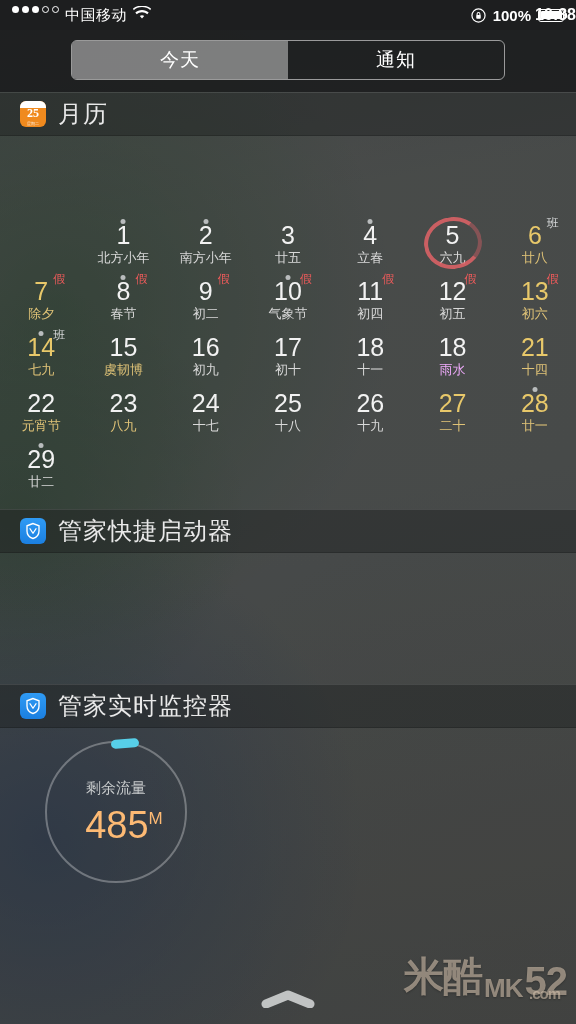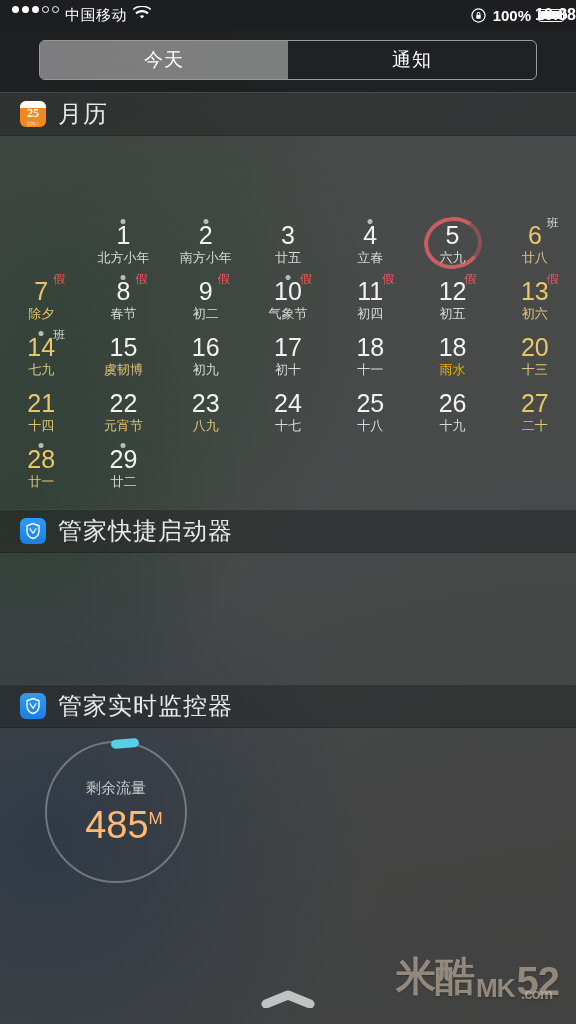--- a/index.html
+++ b/index.html
@@ -39,21 +39,21 @@
   .carrier{ font-size:15px; letter-spacing:.5px; }
   .sb-center{ position:absolute; left:8px; right:0; text-align:right; font-size:16px; font-weight:600; pointer-events:none;}
   .sb-right{ margin-left:auto; display:flex; align-items:center; gap:7px; font-size:15px; z-index:2;font-weight:bold;}
   .batt{ width:26px;height:13px;border:1.4px solid #fff; border-radius:3px; padding:1.5px; position:relative;}
   .batt i{ display:block; height:100%; width:100%; background:#fff; border-radius:1px;}
   .batt:after{content:""; position:absolute; right:-4px; top:3.5px; width:2px;height:5px;background:#fff;border-radius:0 1px 1px 0;}
 
   
   .segwrap{ position:relative; padding:10px 0 12px; display:flex; justify-content:center;
             background:rgba(26,27,28,0.86); }
-  .seg{ width:498px; height:40px; border:1px solid rgba(255,255,255,0.55);
+  .seg{ width:434px; height:40px; border:1px solid rgba(255,255,255,0.55);
         border-radius:6px; display:flex; overflow:hidden; }
   .seg > div{ flex:1; display:flex; align-items:center; justify-content:center;
         color:#fff; font-size:19px; letter-spacing:1px;}
   .seg .active{ background:rgba(255,255,255,0.42); }
 
   
   .wgt-header{
     position:relative; height:44px; display:flex; align-items:center; gap:12px;
     padding:0 20px; background:rgba(28,30,31,0.45);
     border-top:1px solid rgba(255,255,255,0.10);
@@ -129,21 +129,21 @@
   .metric .mval{ font-size:16px;color:#e8e9ea; }
   .bar{ height:5px; border-radius:3px; background:rgba(255,255,255,0.22); margin-top:7px; overflow:hidden;}
   .bar i{ display:block;height:100%;border-radius:3px; }
 
   .sep{ height:1px; background:rgba(255,255,255,0.10); }
 
   
   .grabber{ position:absolute; left:0; right:0; bottom:16px; display:flex; justify-content:center; }
   .grabber svg{ width:56px; height:18px; }
   .watermark{
-    position:absolute; right:24px; bottom:20px;
+    position:absolute; right:16px; bottom:20px;
     font-size:40px; font-weight:700; color:rgba(226,206,184,0.55);
     letter-spacing:-1px; display:flex; align-items:flex-end; gap:2px;
     text-shadow:0 1px 2px rgba(0,0,0,0.25);
   }
   .watermark .mk{ font-size:26px; }
   .watermark .n52{ font-size:40px; }
   .watermark .com{ font-size:15px; margin-left:-40px; margin-bottom:2px;}
 </style>
 </head>
 <body>
@@ -297,25 +297,21 @@
       <div class="cell">
         <div class="d">17</div>
         <div class="l">初十</div>
       </div>
       <div class="cell">
         <div class="d">18</div>
         <div class="l">十一</div>
       </div>
       <div class="cell">
         <div class="d">18</div>
-        <div class="l" style="color: #eab308;">雨水</div>
-      </div>
-      <div class="cell gold">
-        <div class="d">20</div>
-        <div class="l">十三</div>
+        <div class="l" style="color: #f0abfc;">雨水</div>
       </div>
       <div class="cell gold">
         <div class="d">21</div>
         <div class="l">十四</div>
       </div>
       <div class="cell">
         <div class="d">22</div>
         <div class="l" style="color: rgb(224, 195, 119);">元宵节</div>
       </div>
       <div class="cell">

